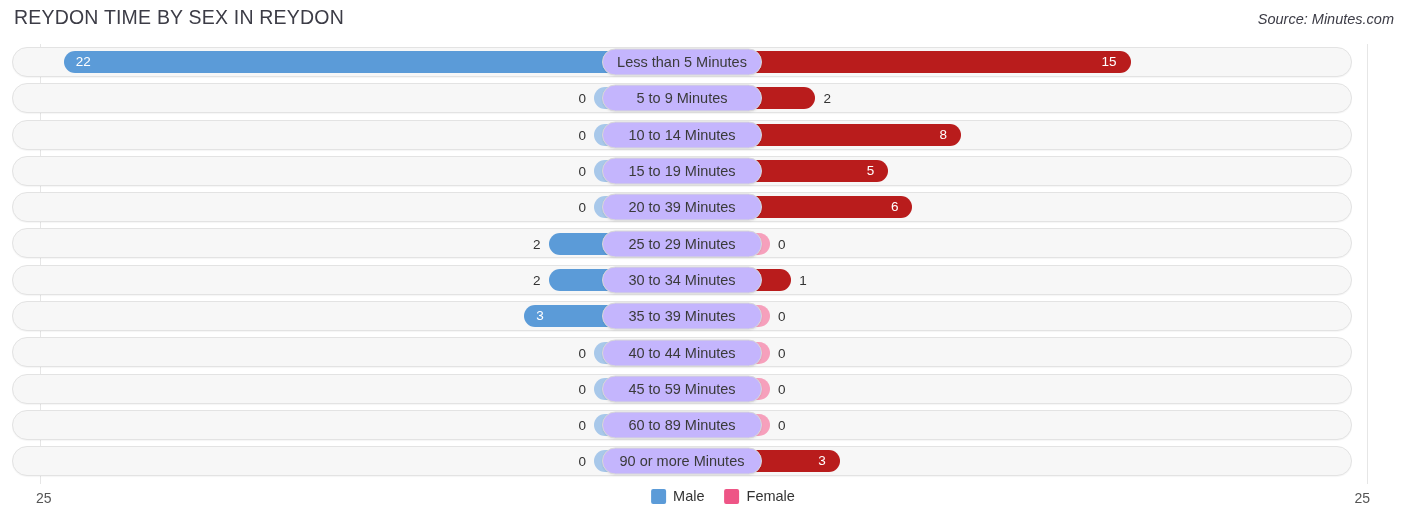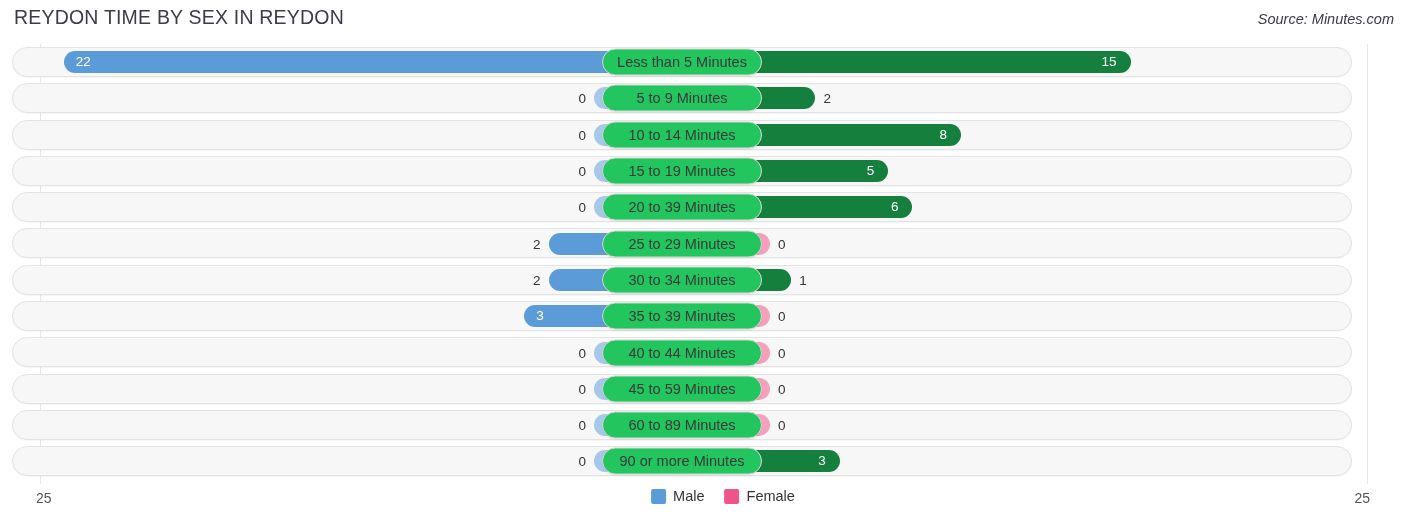--- a/index.html
+++ b/index.html
@@ -85,21 +85,21 @@
     box-sizing: border-box;
     box-shadow: 0 1px 1px rgba(0,0,0,0.04);
   }
 
   
   .center-pill {
     position: absolute;
     left: 50%;
     top: 50%;
     transform: translate(-50%, -50%);
-    background: #22c55e;
+    background: #c4b5fd;
     border: 1px solid #d8d8d8;
     border-radius: 15px;
     height: 27px;
     line-height: 25px;
     padding: 0 14px;
     font-size: 14.5px;
     color: #3a3a3a;
     white-space: nowrap;
     z-index: 6;
     box-sizing: border-box;
@@ -117,21 +117,21 @@
     z-index: 3;
   }
   .bar.male {
     right: 50%;
     border-radius: 12px 0 0 12px;
     background: #5b9bd8;
   }
   .bar.female {
     left: 50%;
     border-radius: 0 12px 12px 0;
-    background: #15803d;
+    background: #b91c1c;
   }
   .bar.zero.male  { background: #a8c8ea; }
   .bar.zero.female{ background: #f6a0bc; }
 
   
   .bar.male.capped  { border-radius: 12px; }
   .bar.female.capped{ border-radius: 12px; }
 
   .bar-inner-label {
     position: absolute;

